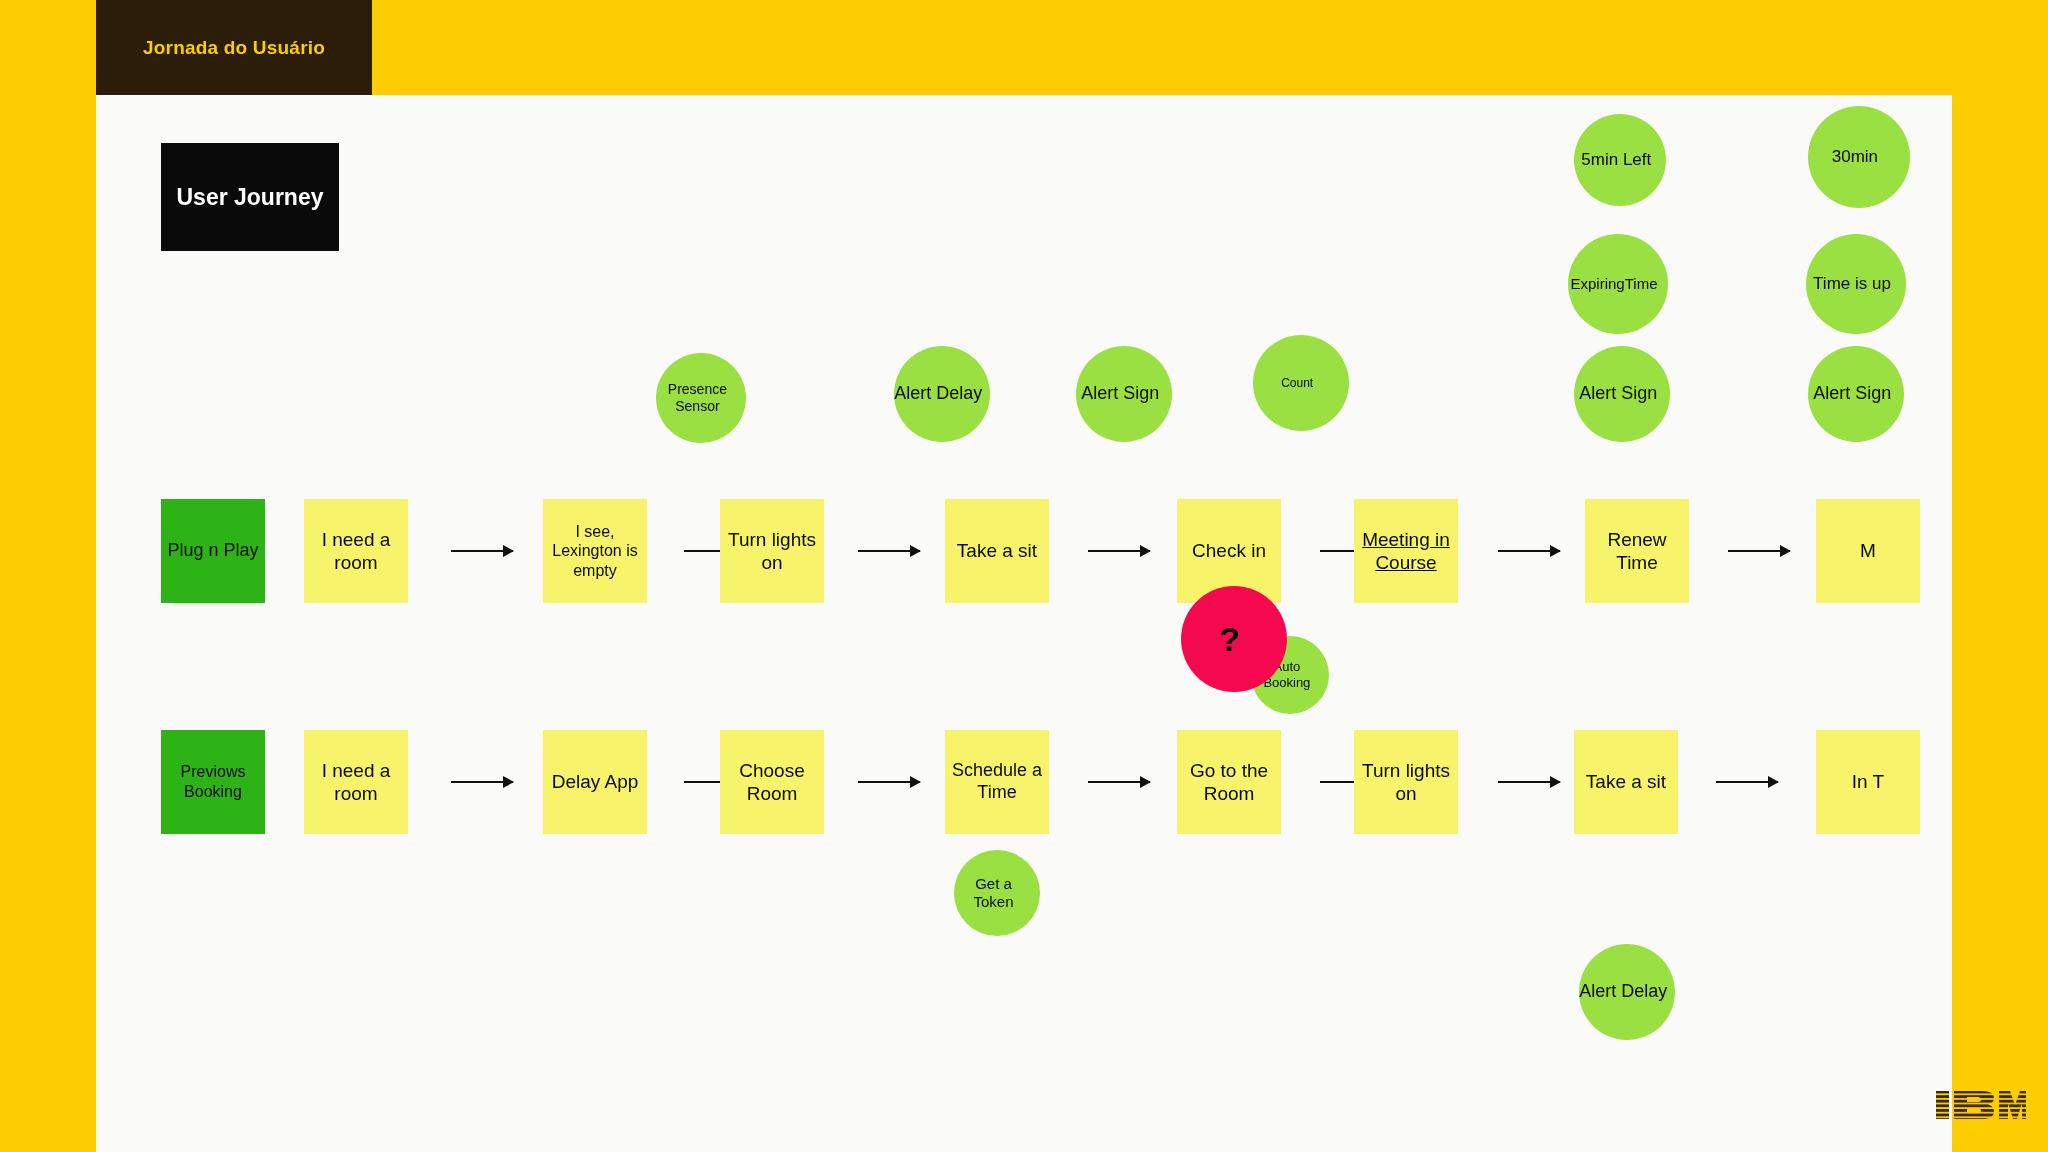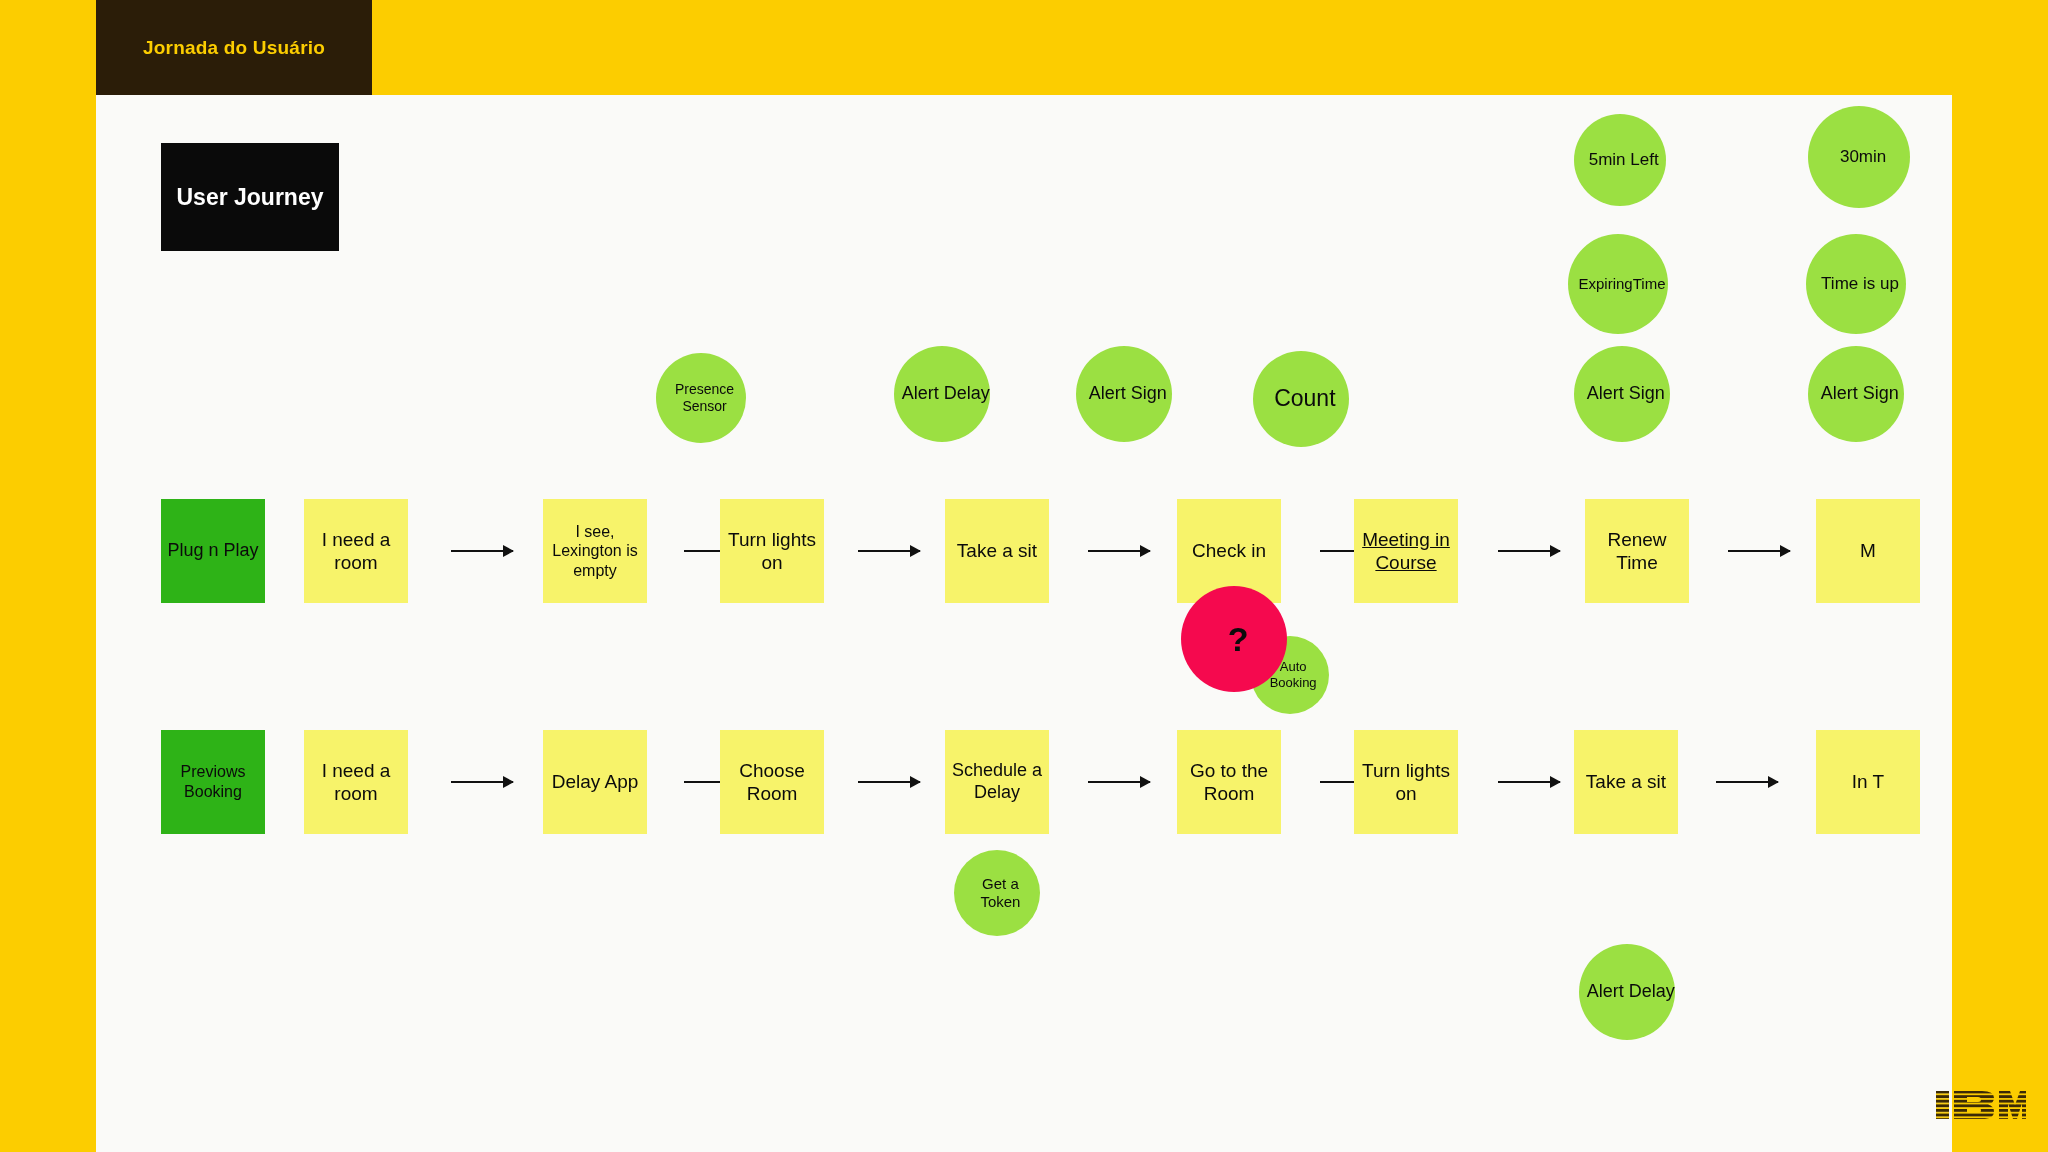--- a/index.html
+++ b/index.html
@@ -82,21 +82,21 @@
     transform: translateY(-50%);
     border-left: 11px solid #111;
     border-top: 6px solid transparent;
     border-bottom: 6px solid transparent;
   }
 
   
   .circle {
     position: absolute;
     border-radius: 50%;
-    display: flex; align-items: center; justify-content: flex-end;
+    display: flex; align-items: center; justify-content: flex-start;
     text-align: center;
     line-height: 1.2;
     color: #0B0B0B;
     z-index: 4;
   }
   .circle.lime { background: #9BE042; }
   .circle.pink { background: #F5094E; z-index: 5; }
   .circle .txt { display: block; width: 92%; }
   .circle.pink .txt { font-size: 34px; font-weight: bold; }
 
@@ -136,21 +136,21 @@
 
   <div class="circle lime" style="left:560px; top:258px; width:90px; height:90px; font-size:14px;">
     <span class="txt">Presence Sensor</span>
   </div>
   <div class="circle lime" style="left:798px; top:251px; width:96px; height:96px; font-size:18px;">
     <span class="txt">Alert Delay</span>
   </div>
   <div class="circle lime" style="left:980px; top:251px; width:96px; height:96px; font-size:18px;">
     <span class="txt">Alert Sign</span>
   </div>
-  <div class="circle lime" style="left:1157px; top:256px; width:96px; height:96px; font-size:23px;">
+  <div class="circle lime" style="left:1157px; top:240px; width:96px; height:96px; font-size:12px;">
     <span class="txt">Count</span>
   </div>
   <div class="circle lime" style="left:1478px; top:251px; width:96px; height:96px; font-size:18px;">
     <span class="txt">Alert Sign</span>
   </div>
   <div class="circle lime" style="left:1712px; top:251px; width:96px; height:96px; font-size:18px;">
     <span class="txt">Alert Sign</span>
   </div>
 
   <div class="note green" style="left:65px; top:404px; width:104px; height:104px; font-size:18px;">
@@ -204,21 +204,21 @@
   <div class="arrow" style="left:355px; top:686px; width:62px;"></div>
   <div class="note yellow" style="left:447px; top:635px; width:104px; height:104px; font-size:19px;">
     <span class="txt">Delay App</span>
   </div>
   <div class="arrow" style="left:588px; top:686px; width:62px;"></div>
   <div class="note yellow" style="left:624px; top:635px; width:104px; height:104px; font-size:19px;">
     <span class="txt">Choose Room</span>
   </div>
   <div class="arrow" style="left:762px; top:686px; width:62px;"></div>
   <div class="note yellow" style="left:849px; top:635px; width:104px; height:104px; font-size:18px;">
-    <span class="txt">Schedule a Delay</span>
+    <span class="txt">Schedule a Time</span>
   </div>
   <div class="arrow" style="left:992px; top:686px; width:62px;"></div>
   <div class="note yellow" style="left:1081px; top:635px; width:104px; height:104px; font-size:19px;">
     <span class="txt">Go to the Room</span>
   </div>
   <div class="arrow" style="left:1224px; top:686px; width:62px;"></div>
   <div class="note yellow" style="left:1258px; top:635px; width:104px; height:104px; font-size:19px;">
     <span class="txt">Turn lights on</span>
   </div>
   <div class="arrow" style="left:1402px; top:686px; width:62px;"></div>

